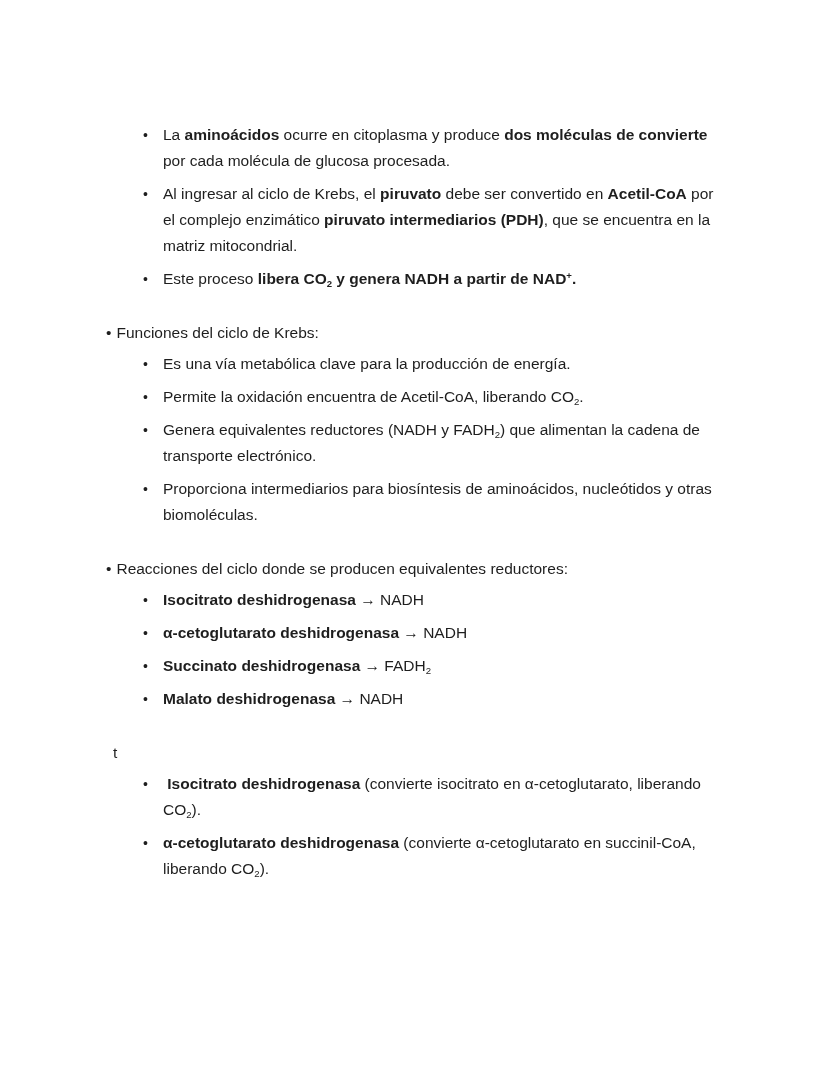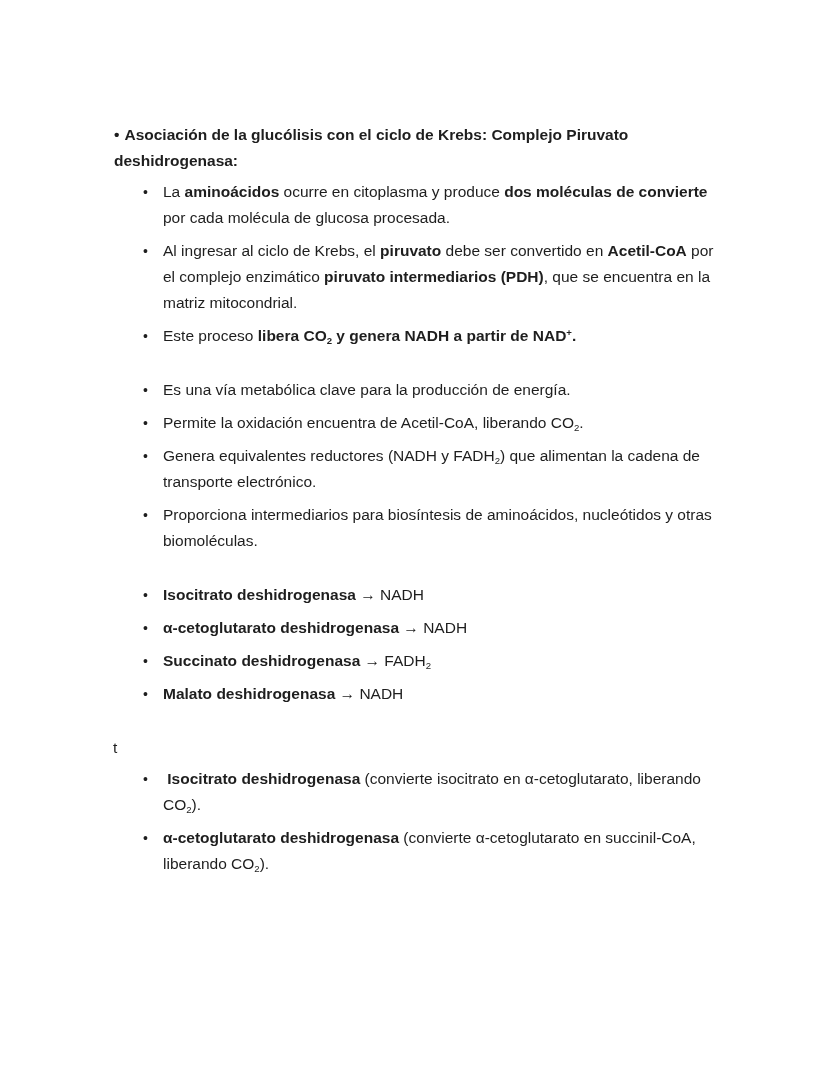--- a/index.html
+++ b/index.html
@@ -51,57 +51,58 @@
   }
   sub { vertical-align: -0.28em; }
   sup { vertical-align: 0.5em; }
 </style>
 </head>
 <body>
 
 <main class="doc">
   <div>
       <section class="section">
-        <p class="sec-heading indent"><span class="h-bullet bold">•</span><span class="bold">Asociación de la glucólisis con el ciclo de Krebs: Complejo Piruvato deshidrogenasa:</span></p>
         <ul class="item-list">
           <li>
             <span class="li-bullet">•</span>
             <span class="li-text"><span>La </span><span class="bold">aminoácidos</span><span> ocurre en citoplasma y produce </span><span class="bold">dos moléculas de convierte</span><span> por cada molécula de glucosa procesada.</span></span>
           </li>
           <li>
             <span class="li-bullet">•</span>
             <span class="li-text"><span>Al ingresar al ciclo de Krebs, el </span><span class="bold">piruvato</span><span> debe ser convertido en </span><span class="bold">Acetil-CoA</span><span> por el complejo enzimático </span><span class="bold">piruvato intermediarios (PDH)</span><span>, que se encuentra en la matriz mitocondrial.</span></span>
           </li>
           <li>
             <span class="li-bullet">•</span>
             <span class="li-text"><span>Este proceso </span><span class="bold">libera CO</span><sub class="bold">2</sub><span class="bold"> y genera NADH a partir de NAD</span><sup class="bold">+</sup><span class="bold">.</span></span>
           </li>
         </ul>
       </section>
       <section class="section">
+        <p class="sec-heading"><span class="h-bullet">•</span><span>Funciones del ciclo de Krebs:</span></p>
         <ul class="item-list">
           <li>
             <span class="li-bullet">•</span>
             <span class="li-text"><span>Es una vía metabólica clave para la producción de energía.</span></span>
           </li>
           <li>
             <span class="li-bullet">•</span>
             <span class="li-text"><span>Permite la oxidación encuentra de Acetil-CoA, liberando CO</span><sub>2</sub><span>.</span></span>
           </li>
           <li>
             <span class="li-bullet">•</span>
             <span class="li-text"><span>Genera equivalentes reductores (NADH y FADH</span><sub>2</sub><span>) que alimentan la cadena de transporte electrónico.</span></span>
           </li>
           <li>
             <span class="li-bullet">•</span>
             <span class="li-text"><span>Proporciona intermediarios para biosíntesis de aminoácidos, nucleótidos y otras biomoléculas.</span></span>
           </li>
         </ul>
       </section>
       <section class="section">
+        <p class="sec-heading"><span class="h-bullet">•</span><span>Reacciones del ciclo donde se producen equivalentes reductores:</span></p>
         <ul class="item-list">
           <li>
             <span class="li-bullet">•</span>
             <span class="li-text"><span class="bold">Isocitrato deshidrogenasa</span><span> → NADH</span></span>
           </li>
           <li>
             <span class="li-bullet">•</span>
             <span class="li-text"><span class="bold">α-cetoglutarato deshidrogenasa</span><span> → NADH</span></span>
           </li>
           <li>

